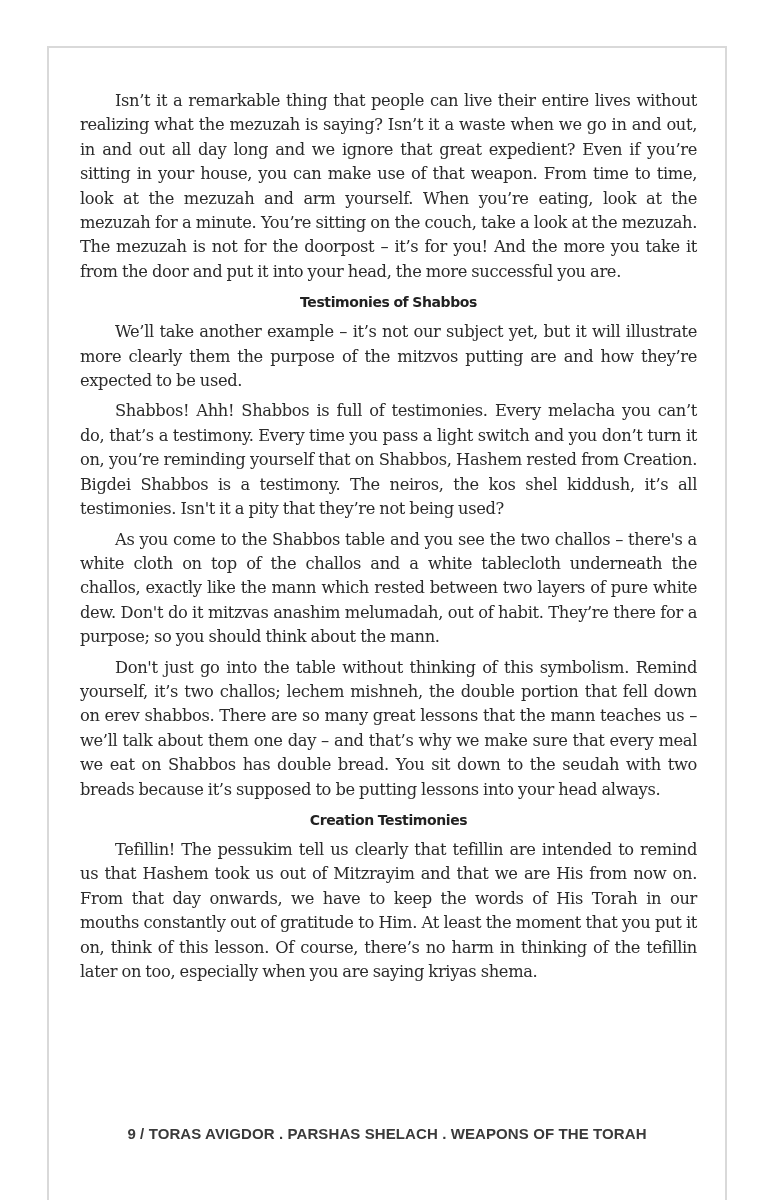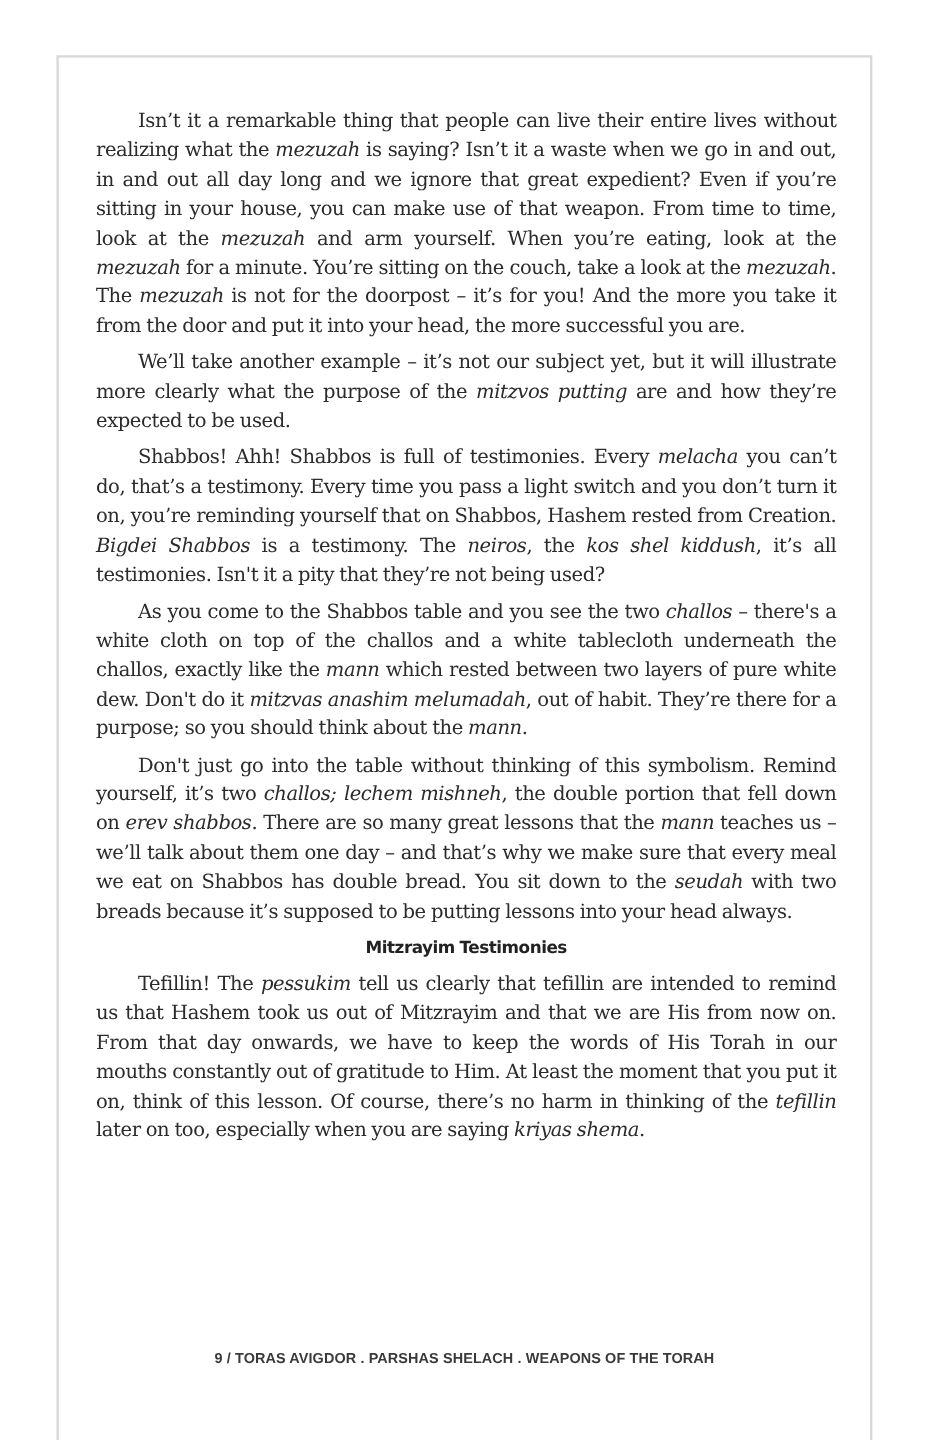--- a/index.html
+++ b/index.html
@@ -34,53 +34,53 @@
       color: #2b2b2b;
       letter-spacing: -0.35px;
       word-spacing: -0.5px;
     }
     .content p {
       margin: 0 0 6px 0;
       text-indent: 35px;
       text-align: justify;
     }
     .content p .it {
-      font-style: italic;
     }
     .content h2 {
       margin: 0 0 6px 0;
       font-family: "DejaVu Sans", "Liberation Sans", sans-serif;
       font-size: 14px;
       font-weight: bold;
       text-align: center;
       line-height: 24px;
       color: #222;
       letter-spacing: -0.4px;
     }
     .footer {
       position: absolute;
       left: 47px;
       width: 680px;
       top: 1125px;
       text-align: center;
       font-family: "Liberation Sans", "DejaVu Sans", sans-serif;
-      font-size: 12px;
+      font-size: 15px;
       font-weight: bold;
       color: #3a3a3a;
       letter-spacing: 0.1px;
     }
   </style>
 </head>
 <body>
 
 <div class="page-frame"></div>
 
 <div class="content" id="content">
     <p><span>Isn’t it a remarkable thing that people can live their entire lives without realizing what the </span><span class="it">mezuzah</span><span> is saying? Isn’t it a waste when we go in and out, in and out all day long and we ignore that great expedient? Even if you’re sitting in your house, you can make use of that weapon. From time to time, look at the </span><span class="it">mezuzah</span><span> and arm yourself. When you’re eating, look at the </span><span class="it">mezuzah</span><span> for a minute. You’re sitting on the couch, take a look at the </span><span class="it">mezuzah</span><span>. The </span><span class="it">mezuzah</span><span> is not for the doorpost – it’s for you! And the more you take it from the door and put it into your head, the more successful you are.</span></p>
-    <p><span>We’ll take another example – it’s not our subject yet, but it will illustrate more clearly what the purpose of the </span><span class="it">mitzvos putting</span><span> are and how they’re expected to be used.</span></p>
+    <h2>Testimonies of Shabbos</h2>
+    <p><span>We’ll take another example – it’s not our subject yet, but it will illustrate more clearly them the purpose of the </span><span class="it">mitzvos putting</span><span> are and how they’re expected to be used.</span></p>
     <p><span>Shabbos! Ahh! Shabbos is full of testimonies. Every </span><span class="it">melacha</span><span> you can’t do, that’s a testimony. Every time you pass a light switch and you don’t turn it on, you’re reminding yourself that on Shabbos, Hashem rested from Creation. </span><span class="it">Bigdei Shabbos</span><span> is a testimony. The </span><span class="it">neiros</span><span>, the </span><span class="it">kos shel kiddush</span><span>, it’s all testimonies. Isn't it a pity that they’re not being used?</span></p>
     <p><span>As you come to the Shabbos table and you see the two </span><span class="it">challos</span><span> – there's a white cloth on top of the challos and a white tablecloth underneath the challos, exactly like the </span><span class="it">mann</span><span> which rested between two layers of pure white dew. Don't do it </span><span class="it">mitzvas anashim melumadah</span><span>, out of habit. They’re there for a purpose; so you should think about the </span><span class="it">mann</span><span>.</span></p>
     <p><span>Don't just go into the table without thinking of this symbolism. Remind yourself, it’s two </span><span class="it">challos; lechem mishneh</span><span>, the double portion that fell down on </span><span class="it">erev shabbos</span><span>. There are so many great lessons that the </span><span class="it">mann</span><span> teaches us – we’ll talk about them one day – and that’s why we make sure that every meal we eat on Shabbos has double bread. You sit down to the </span><span class="it">seudah</span><span> with two breads because it’s supposed to be putting lessons into your head always.</span></p>
-    <h2>Mitzrayim Testimonies</h2>
+    <h2>Creation Testimonies</h2>
     <p><span>Tefillin! The </span><span class="it">pessukim</span><span> tell us clearly that tefillin are intended to remind us that Hashem took us out of Mitzrayim and that we are His from now on. From that day onwards, we have to keep the words of His Torah in our mouths constantly out of gratitude to Him. At least the moment that you put it on, think of this lesson. Of course, there’s no harm in thinking of the </span><span class="it">tefillin</span><span> later on too, especially when you are saying </span><span class="it">kriyas shema</span><span>.</span></p>
   </div>
 
 <div class="footer">9 / TORAS AVIGDOR . PARSHAS SHELACH . WEAPONS OF THE TORAH</div>
 
 </body></html>

